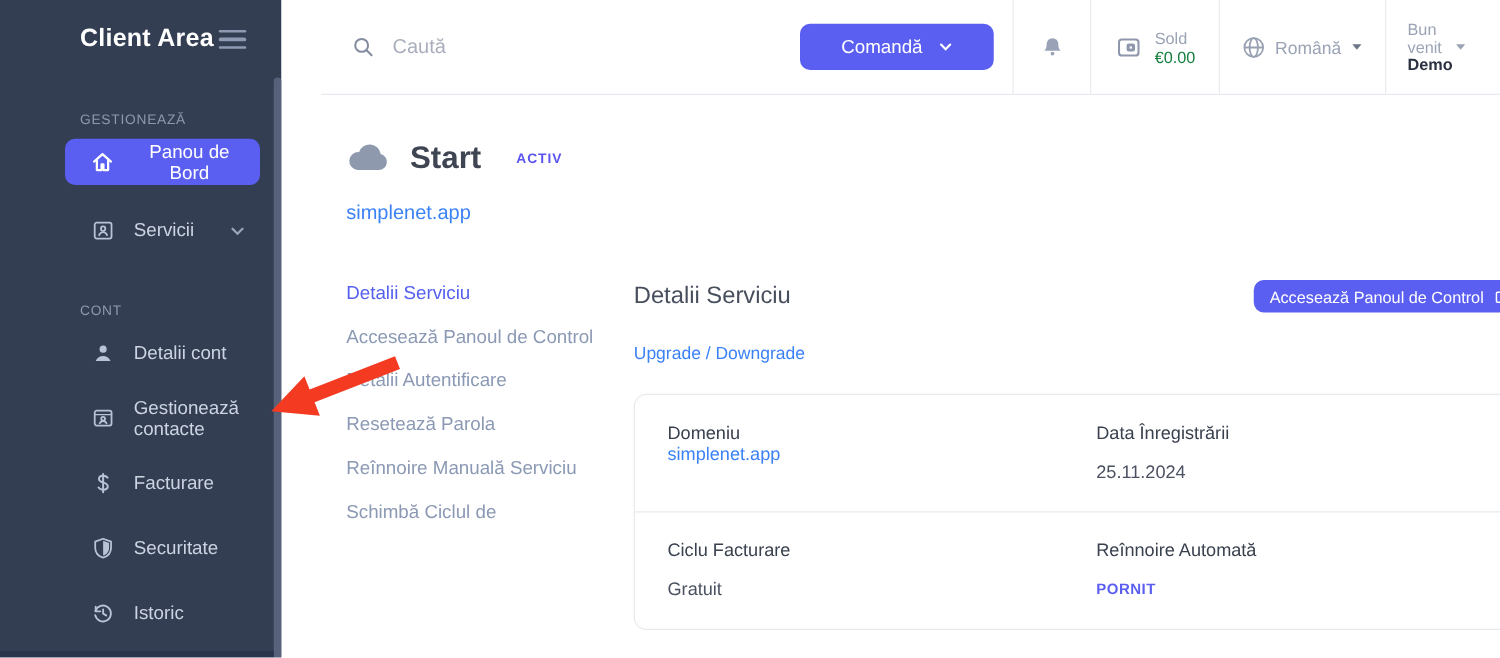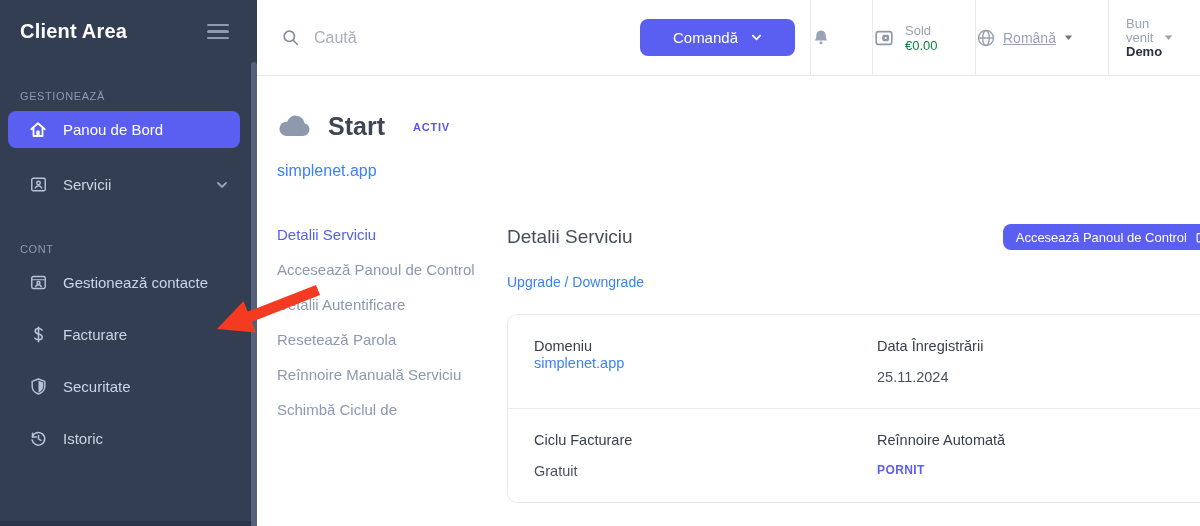--- a/index.html
+++ b/index.html
@@ -4,21 +4,21 @@
 <style>
   * { box-sizing: border-box; margin: 0; padding: 0; }
   html,body { width:1200px; height:526px; overflow:hidden; }
   body {
     position:relative;
     font-family:"Liberation Sans","DejaVu Sans",sans-serif;
     background:#ffffff;
     color:#3f4553;
   }
   
-  .sidebar { position:absolute; left:0; top:0; bottom:0; width:257px; background:#333e53; z-index:2; }
+  .sidebar { position:absolute; left:0; top:0; bottom:0; width:225px; background:#333e53; z-index:2;padding-left:44px; }
   .brand-row { display:flex; align-items:center; justify-content:space-between; padding:20px 28px 0 20px; }
   .brand { color:#ffffff; font-size:20px; font-weight:700; letter-spacing:.2px; }
   .hamburger { display:flex; flex-direction:column; gap:4px; cursor:pointer; padding:2px 0; }
   .hamburger span { display:block; width:22px; height:2.5px; background:#8d9ab1; border-radius:2px; }
   .section-label { margin:47px 5px 9px 20px; font-size:11px; font-weight:400; letter-spacing:.6px; color:#8d98ad; }
   .section-label.second { margin-top:40px; }
   .nav-item { display:flex; align-items:center; height:37px; margin:0 17px 15px 8px; padding:0 12px 0 20px;
               border-radius:8px; color:#ccd4e2; font-size:15px; cursor:pointer; }
   .nav-item.active { background:#5b5ff1; color:#ffffff;text-align:center; }
   .nav-item.active + .nav-item { margin-top:18px; }
@@ -29,27 +29,27 @@
   
   .topbar { position:absolute; left:257px; right:0; top:0; height:76px; background:#fff;
             border-bottom:1px solid #e7e9ee; display:flex; align-items:stretch; z-index:1; }
   .search-area { flex:1; display:flex; align-items:center; padding-left:24px; gap:14px; }
   .search-input { border:none; outline:none; font-size:16px; color:#3f4553; width:320px; background:transparent;
                   font-family:inherit; }
   .search-input::placeholder { color:#a8aebc; }
   .order-btn { align-self:center; margin-right:15px; background:#5b5ff1; color:#fff; border:none; border-radius:8px;
                height:37px; padding:0 33px; font-size:15px; display:flex; align-items:center; gap:13px;
                cursor:pointer; font-family:inherit; }
-  .tb-section { border-left:1px solid #e9ebf0; display:flex; align-items:center; }
+  .tb-section { border-left:1px solid #e9ebf0; display:flex; align-items:center; justify-content:center; }
   .tb-bell { width:62px; cursor:pointer; }
   .tb-sold { width:103px; gap:10px; cursor:pointer; }
   .sold-col { display:flex; flex-direction:column; line-height:15px; font-size:13px; }
   .sold-label { color:#9aa3b5; }
   .sold-value { color:#15803d; }
-  .tb-lang { width:133px; gap:7px; font-size:14px; color:#9aa3b5; cursor:pointer;text-decoration:underline; }
+  .tb-lang { width:133px; gap:7px; font-size:14px; color:#9aa3b5; cursor:pointer; }
   .tb-greet { width:92px; justify-content:flex-start; padding-left:17px; cursor:pointer; }
   .greet-col { font-size:13px; color:#9aa3b5; line-height:14px; }
   .greet-row2 { display:flex; align-items:center; gap:10px; }
   .greet-name { color:#2b3140; font-weight:700; }
   
   .main { position:absolute; left:257px; top:65px; right:0; bottom:0; padding:47px 24px 0 20px; background:#fff; }
   .service-header { display:flex; align-items:center; }
   .cloud-wrap { margin-right:17px; display:flex; }
   .service-name { font-size:25px; font-weight:600; color:#3f4553; }
   .status-badge { margin-left:28px; font-size:11px; font-weight:700; letter-spacing:.8px; color:#5b54f0; }
@@ -112,20 +112,29 @@
     <span>Servicii</span>
     <span class="ni-chev">
       <svg width="12" height="12" viewBox="0 0 12 12" fill="none" stroke="#9aa5ba" stroke-width="1.8" stroke-linecap="round">
           <path d="M2 4l4 4 4-4"></path>
         </svg>
     </span>
   </div>
 
   <div class="section-label second">CONT</div>
 
+  <div class="nav-item">
+    <span class="ni-icon">
+      <svg width="19" height="19" viewBox="0 0 24 24" fill="#b9c3d6">
+        <circle cx="12" cy="8" r="3.6"></circle>
+          <path d="M4.5 20c1.4-3.6 4.3-5.2 7.5-5.2s6.1 1.6 7.5 5.2z"></path>
+      </svg>
+    </span>
+    <span>Detalii cont</span>
+  </div>
 
   <div class="nav-item">
     <span class="ni-icon">
       <svg width="19" height="19" viewBox="0 0 24 24" fill="none" stroke="#b9c3d6" stroke-width="1.8" stroke-linejoin="round" stroke-linecap="round">
         <rect x="3.5" y="4.5" width="17" height="15" rx="2"></rect>
           <path d="M3.5 8.5h17" stroke-width="1.4"></path>
           <circle cx="12" cy="12.6" r="1.9"></circle>
           <path d="M8.5 17.2c.7-1.6 2-2.3 3.5-2.3s2.8.7 3.5 2.3"></path>
       </svg>
     </span>

